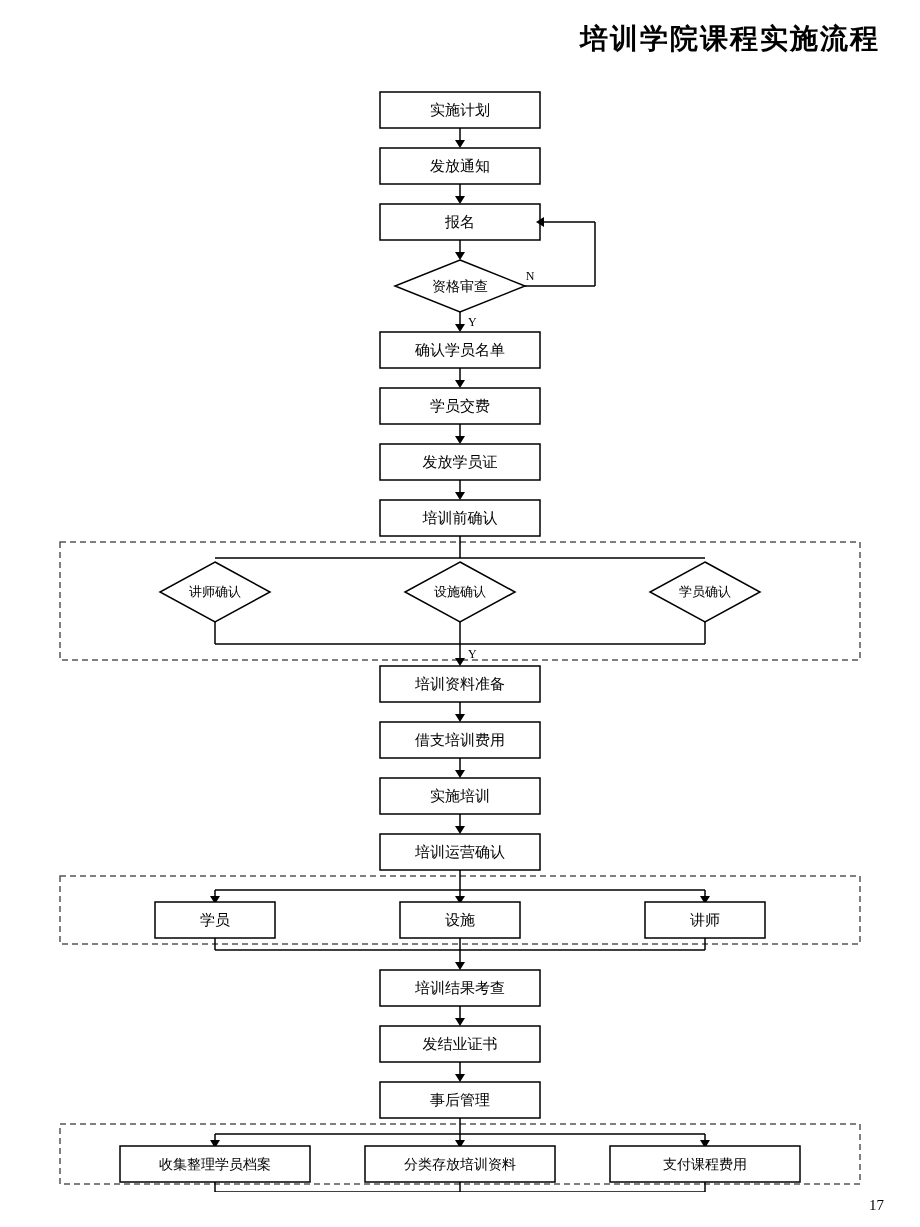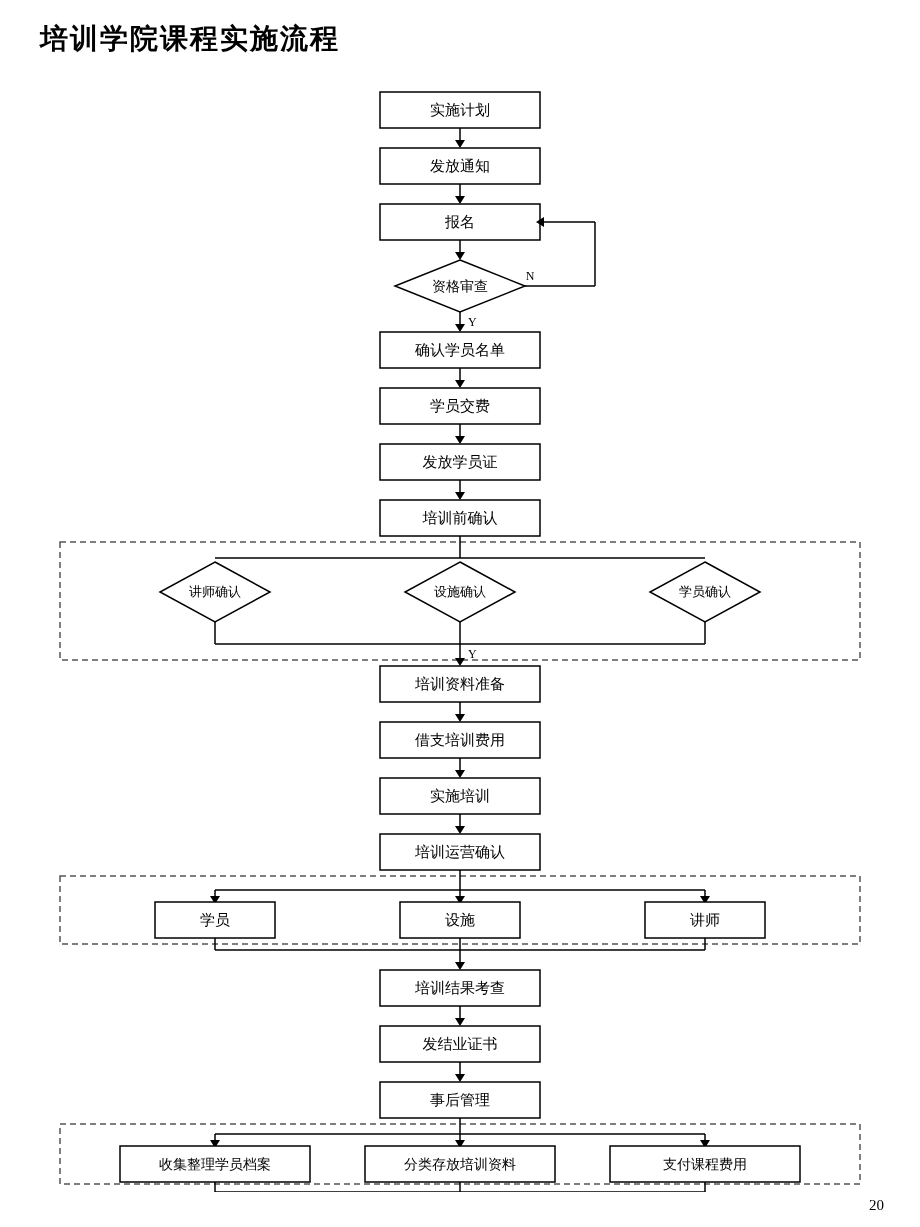--- a/index.html
+++ b/index.html
@@ -12,21 +12,21 @@
       overflow-x: hidden;
     }
     .page {
       width: 920px;
       min-height: 1227px;
       background: #fff;
       position: relative;
       padding: 20px 40px 40px 40px;
     }
     .page-title {
-      text-align: left;
+      text-align: right;
       font-size: 28px;
       font-weight: bold;
       margin-bottom: 24px;
       letter-spacing: 2px;
     }
     .flowchart {
       display: flex;
       flex-direction: column;
       align-items: flex-start;
       position: relative;
@@ -226,14 +226,14 @@
       <line x1="420" y1="1110" x2="420" y2="1120" stroke="black" stroke-width="1.5"></line>
       <polygon points="415,1116 425,1116 420,1124" fill="black"></polygon>
 
       <rect x="340" y="1124" width="160" height="36" fill="white" stroke="black" stroke-width="1.5"></rect>
       <text x="420" y="1147" text-anchor="middle" font-size="15" font-family="SimSun,serif">培训总结报告</text>
 
     </svg>
 
   </div>
 
-  <div class="page-num">20</div>
+  <div class="page-num">17</div>
 </div>
 
 </body></html>

